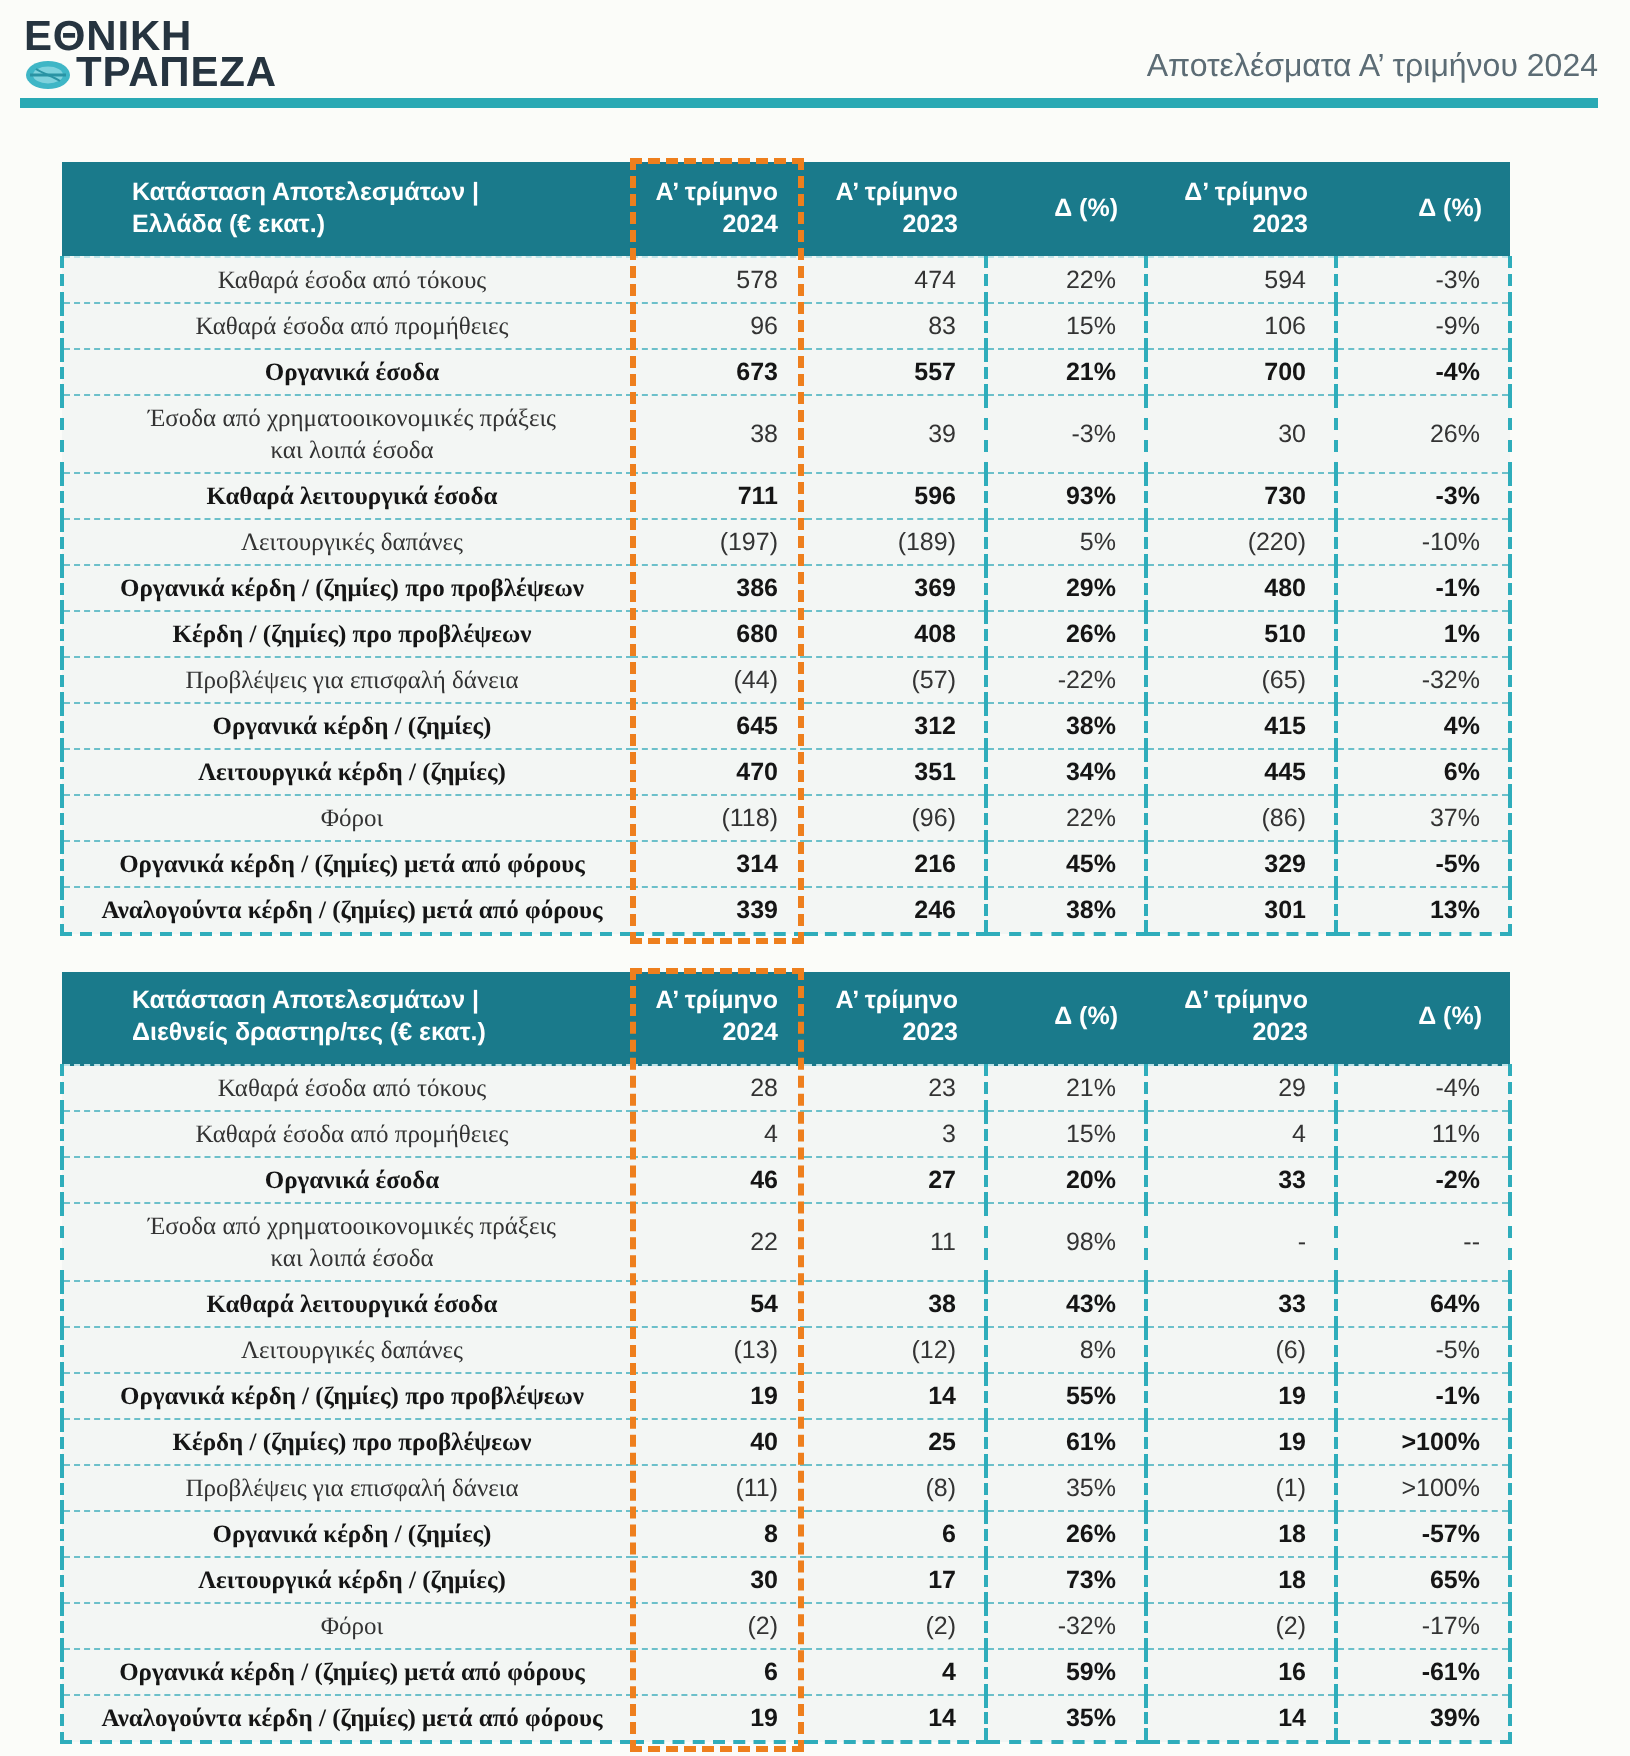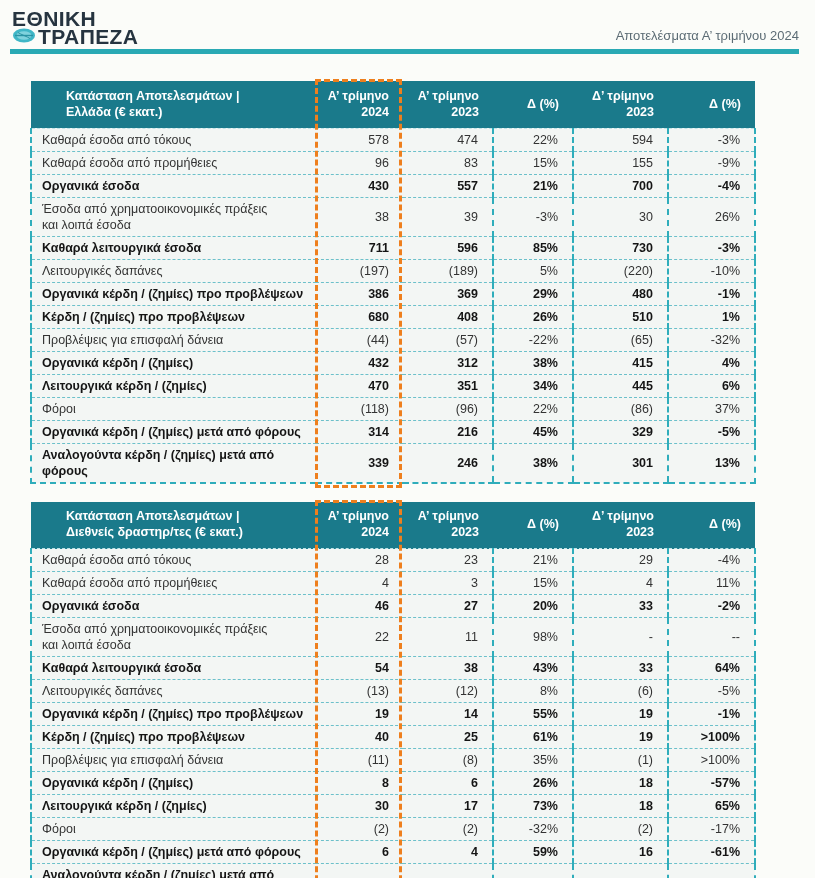--- a/index.html
+++ b/index.html
@@ -11,23 +11,23 @@
     overflow: hidden;
   }
   .page { position: relative; width: 815px; height: 878px; }
 
   
   .top-header {
     display: flex; justify-content: space-between; align-items: flex-end;
     padding: 10px 16px 0 12px;
   }
   .brand { color:#263440; font-weight: bold; font-size: 21px; line-height: 18px; letter-spacing: .4px; }
-  .brand-l2 { display: flex; gap: 2px; }
+  .brand-l2 { display: flex; align-items: center; gap: 2px; }
   .logo-icon { display: inline-block; line-height: 0; }
-  .report-title { color:#5c6c75; font-size: 13px; padding-bottom: 3px; }
+  .report-title { color:#5c6c75; font-size: 16px; padding-bottom: 3px; }
   .divider { height: 5px; background:#29a9b4; margin: 3px 16px 0 10px; }
 
   
   .tbl-wrap { position: relative; width: 724px; margin-left: 30px; }
   .tbl-wrap.first { margin-top: 27px; }
   .tbl-wrap.second { margin-top: 18px; }
 
   table { border-collapse: collapse; table-layout: fixed; width: 724px; font-size: 12.5px; color:#333; }
 
   thead th {
@@ -37,21 +37,21 @@
   th.c-title { text-align: left; line-height: 16px; height: 47px; padding-left: 35px; }
   th.c-num   { text-align: right; line-height: 16px; padding-right: 14px; }
 
   tbody td {
     background: #f3f6f4;
     border-bottom: 1px dashed #6cc0ca;
     padding: 3px 14px 3px 10px;
     line-height: 16px;
     vertical-align: middle;
   }
-  td.c-label { text-align: left; padding-right: 6px; white-space: pre-line; }
+  td.c-label { text-align: center; padding-right: 6px; white-space: pre-line; font-family: Liberation Serif, serif; }
   td.c-num   { text-align: right; }
   tr.bold td { font-weight: bold; color: #151515; }
 
   tbody td:first-child      { border-left: 2px dashed #2fadbb; }
   tbody td:last-child       { border-right: 2px dashed #2fadbb; }
   tbody td:nth-child(4),
   tbody td:nth-child(5),
   tbody td:nth-child(6)     { border-left: 2px dashed #2fadbb; }
   tbody tr:first-child td   { border-top: 1px dashed #bfe3e7; }
   tbody tr:last-child td    { border-bottom: 2px dashed #2fadbb; }
@@ -131,45 +131,45 @@
             <td class="c-num">474</td>
             <td class="c-num">22%</td>
             <td class="c-num">594</td>
             <td class="c-num">-3%</td>
           </tr>
           <tr>
             <td class="c-label">Καθαρά έσοδα από προμήθειες</td>
             <td class="c-num">96</td>
             <td class="c-num">83</td>
             <td class="c-num">15%</td>
-            <td class="c-num">155</td>
+            <td class="c-num">106</td>
             <td class="c-num">-9%</td>
           </tr>
           <tr class="bold">
             <td class="c-label">Οργανικά έσοδα</td>
-            <td class="c-num">430</td>
+            <td class="c-num">673</td>
             <td class="c-num">557</td>
             <td class="c-num">21%</td>
             <td class="c-num">700</td>
             <td class="c-num">-4%</td>
           </tr>
           <tr>
             <td class="c-label">Έσοδα από χρηματοοικονομικές πράξεις
 και λοιπά έσοδα</td>
             <td class="c-num">38</td>
             <td class="c-num">39</td>
             <td class="c-num">-3%</td>
             <td class="c-num">30</td>
             <td class="c-num">26%</td>
           </tr>
           <tr class="bold">
             <td class="c-label">Καθαρά λειτουργικά έσοδα</td>
             <td class="c-num">711</td>
             <td class="c-num">596</td>
-            <td class="c-num">85%</td>
+            <td class="c-num">93%</td>
             <td class="c-num">730</td>
             <td class="c-num">-3%</td>
           </tr>
           <tr>
             <td class="c-label">Λειτουργικές δαπάνες</td>
             <td class="c-num">(197)</td>
             <td class="c-num">(189)</td>
             <td class="c-num">5%</td>
             <td class="c-num">(220)</td>
             <td class="c-num">-10%</td>
@@ -193,21 +193,21 @@
           <tr>
             <td class="c-label">Προβλέψεις για επισφαλή δάνεια</td>
             <td class="c-num">(44)</td>
             <td class="c-num">(57)</td>
             <td class="c-num">-22%</td>
             <td class="c-num">(65)</td>
             <td class="c-num">-32%</td>
           </tr>
           <tr class="bold">
             <td class="c-label">Οργανικά κέρδη / (ζημίες)</td>
-            <td class="c-num">432</td>
+            <td class="c-num">645</td>
             <td class="c-num">312</td>
             <td class="c-num">38%</td>
             <td class="c-num">415</td>
             <td class="c-num">4%</td>
           </tr>
           <tr class="bold">
             <td class="c-label">Λειτουργικά κέρδη / (ζημίες)</td>
             <td class="c-num">470</td>
             <td class="c-num">351</td>
             <td class="c-num">34%</td>

